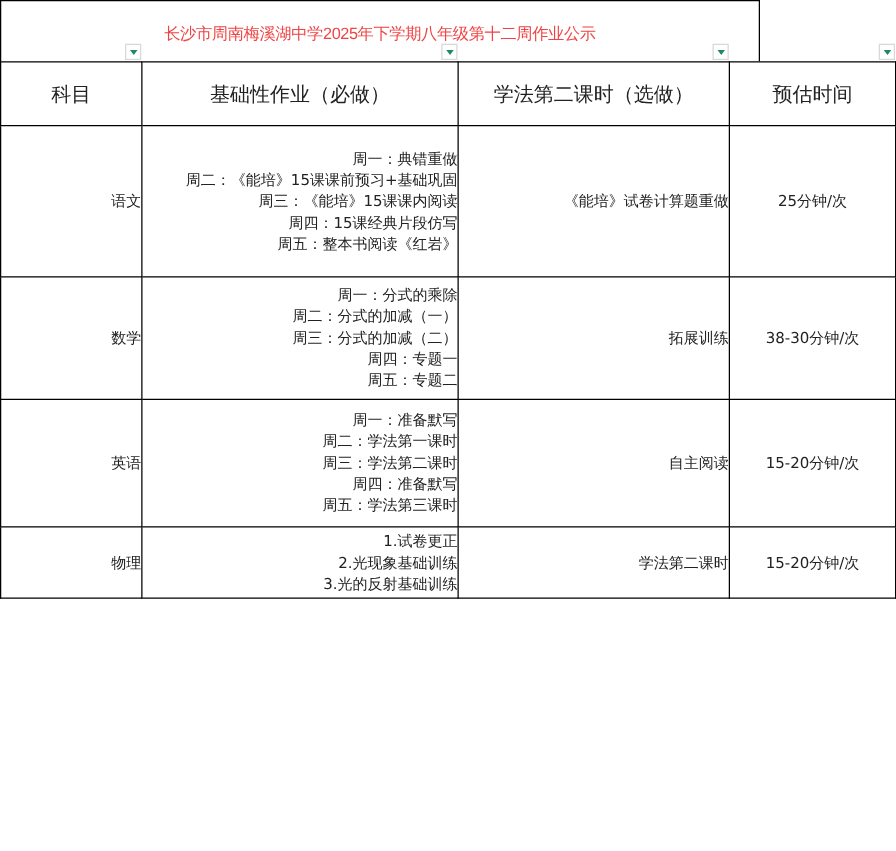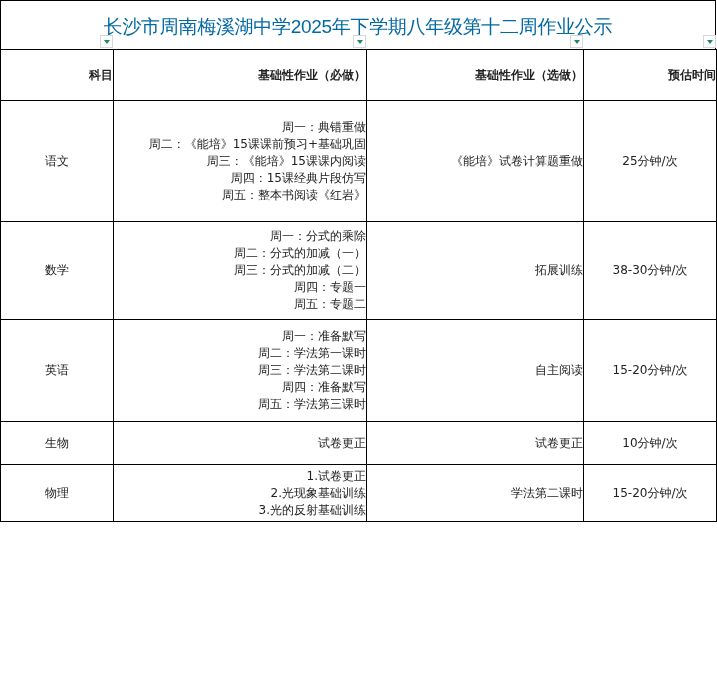--- a/index.html
+++ b/index.html
@@ -1,37 +1,37 @@
 <!DOCTYPE html>
 <html><head>
 <meta charset="utf-8">
 <style>
   html, body { margin:0; padding:0; background:#ffffff; }
   body { width:717px; height:681px; overflow:hidden; font-family:"DejaVu Sans","Liberation Sans",sans-serif; color:#222; position:relative; }
   .title {
-    position:absolute; left:0; top:0; width:716px; height:49px;
+    position:absolute; left:0; top:0; width:608px; height:49px;
     border:1px solid #000; border-bottom:none; box-sizing:border-box;
-    text-align:center; font-size:19px; line-height:52px; color:#0369a1;
+    text-align:center; font-size:13px; line-height:52px; color:#ef4444;
     font-family:"Liberation Sans","DejaVu Sans",sans-serif; letter-spacing:-0.3px;
   }
   .filter {
     position:absolute; top:35px; width:13px; height:13px; box-sizing:border-box;
     border:1px solid #d8d8d8; background:#fff;
   }
   .filter::after {
     content:""; position:absolute; left:3px; top:4px;
     border-left:3px solid transparent; border-right:3px solid transparent; border-top:4px solid #1f8a5e;
   }
   table {
     position:absolute; left:0; top:49px; border-collapse:collapse; table-layout:fixed;
     width:716px;
   }
   td, th { border:1.5px solid #000; padding:0; font-size:12px; line-height:17px; }
-  th { font-weight:bold; font-size:12px; text-align:right; height:50px; font-family:"DejaVu Serif","Liberation Serif",serif; }
-  td.subj { text-align:center; }
+  th { font-weight:normal; font-size:16px; text-align:center; height:50px; font-family:"DejaVu Serif","Liberation Serif",serif; }
+  td.subj { text-align:right; }
   td.left { text-align:right; padding-left:3px; white-space:pre-line; }
   td.center { text-align:center; }
 </style>
 </head>
 <body>
 
 <div class="title">长沙市周南梅溪湖中学2025年下学期八年级第十二周作业公示</div>
 <span class="filter" style="left:100px"></span>
 <span class="filter" style="left:353px"></span>
 <span class="filter" style="left:570px"></span>
@@ -41,21 +41,21 @@
   <colgroup>
     <col style="width:113px">
       <col style="width:253px">
       <col style="width:217px">
       <col style="width:133px">
   </colgroup>
   <thead>
     <tr>
       <th>科目</th>
       <th>基础性作业（必做）</th>
-      <th>基础性作业（选做）</th>
+      <th>学法第二课时（选做）</th>
       <th>预估时间</th>
     </tr>
   </thead>
   <tbody>
     <tr style="height:121px">
       <td class="subj">语文</td>
       <td class="left">周一：典错重做
 周二：《能培》15课课前预习+基础巩固
 周三：《能培》15课课内阅读
 周四：15课经典片段仿写
@@ -76,26 +76,20 @@
     <tr style="height:102px">
       <td class="subj">英语</td>
       <td class="left">周一：准备默写
 周二：学法第一课时
 周三：学法第二课时
 周四：准备默写
 周五：学法第三课时</td>
       <td class="left">自主阅读</td>
       <td class="center">15-20分钟/次</td>
     </tr>
-    <tr style="height:43px">
-      <td class="subj">生物</td>
-      <td class="left">试卷更正</td>
-      <td class="left">试卷更正</td>
-      <td class="center">10分钟/次</td>
-    </tr>
     <tr style="height:57px">
       <td class="subj">物理</td>
       <td class="left">1.试卷更正
 2.光现象基础训练
 3.光的反射基础训练</td>
       <td class="left">学法第二课时</td>
       <td class="center">15-20分钟/次</td>
     </tr>
   </tbody>
 </table>

